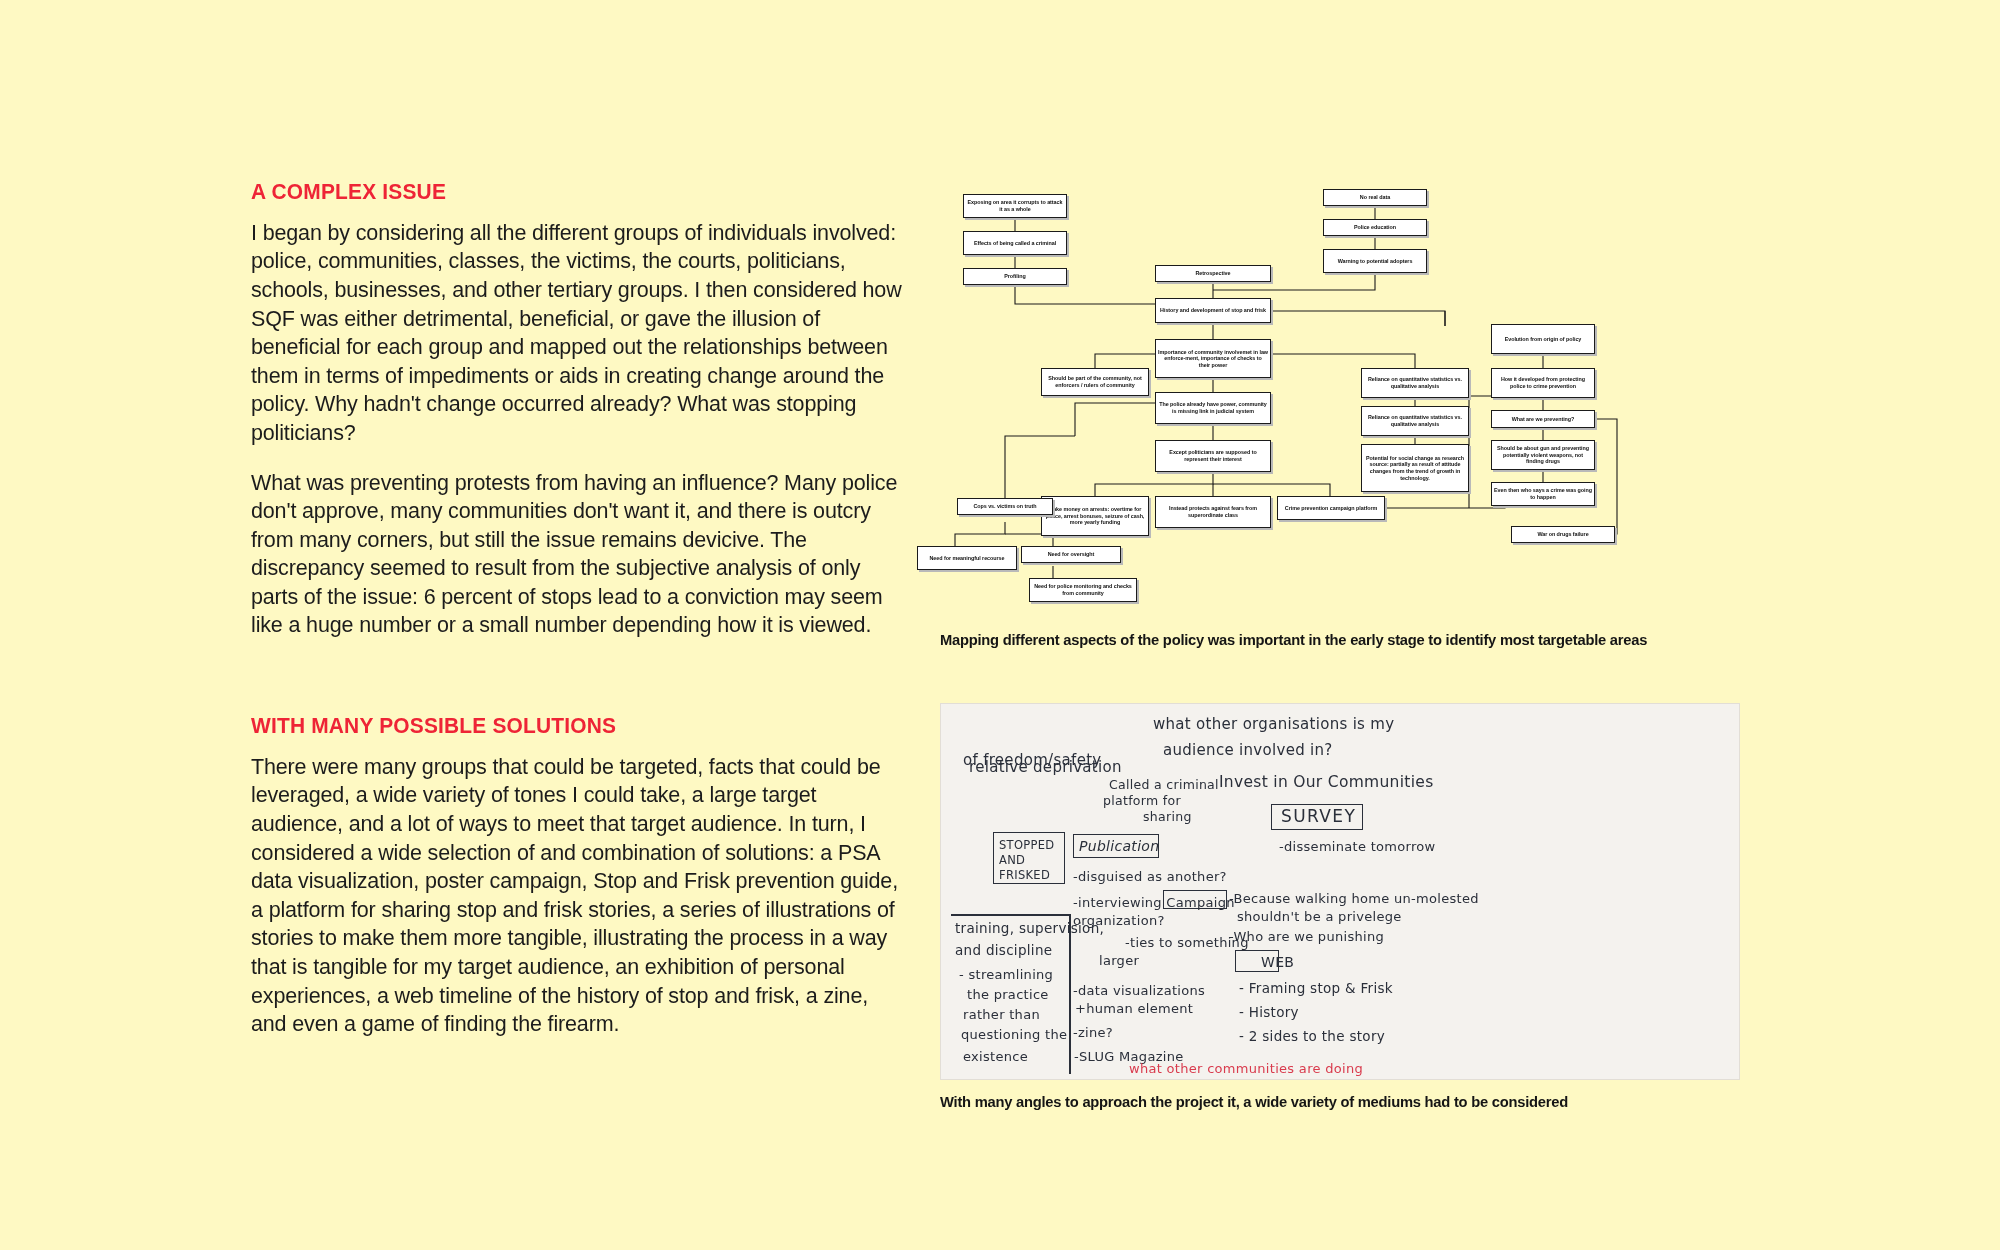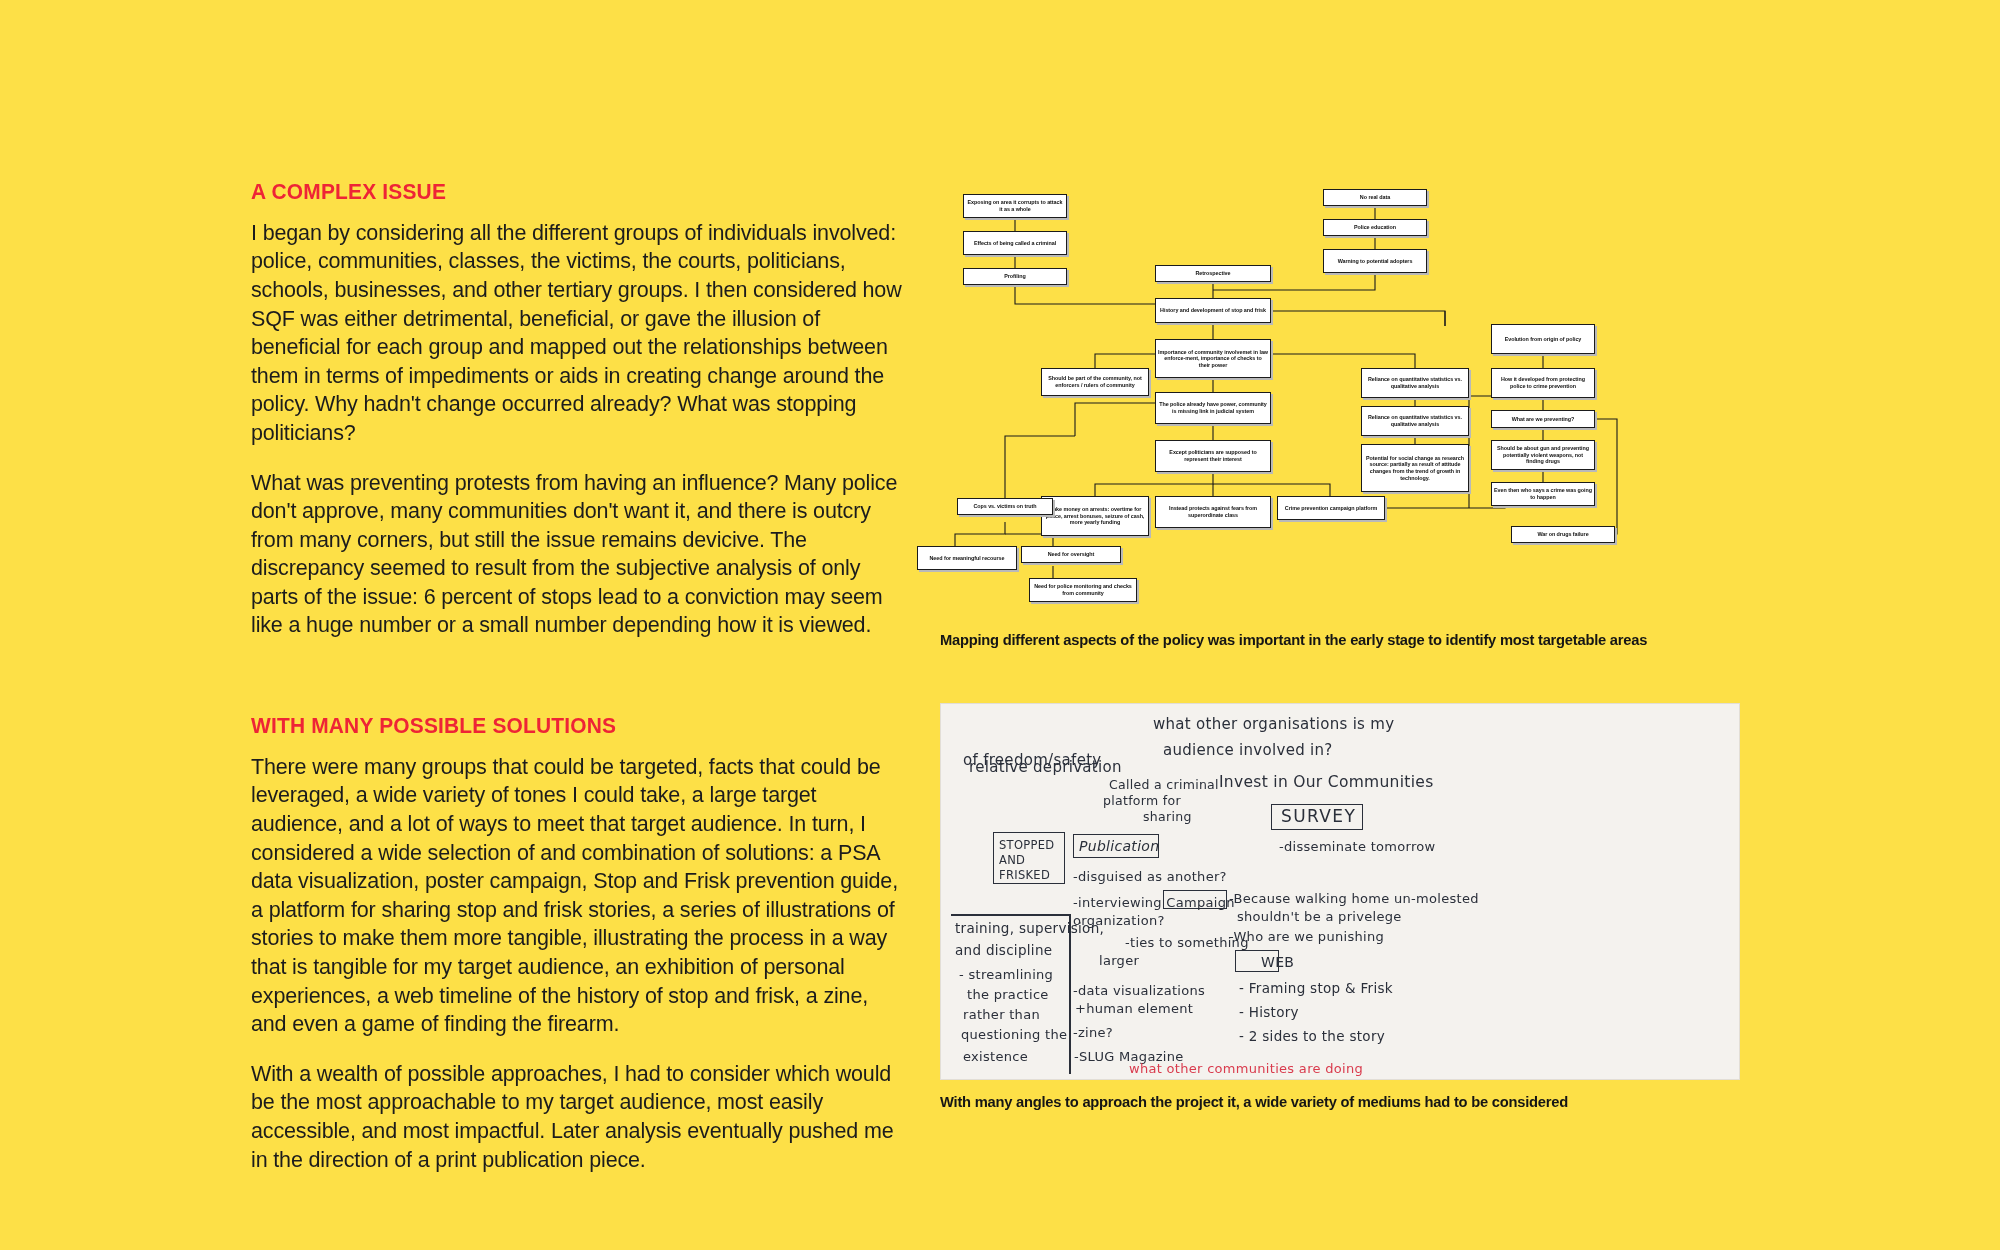--- a/index.html
+++ b/index.html
@@ -11,21 +11,21 @@
     width: 2000px;
     height: 1250px;
     font-family: "Liberation Sans", sans-serif;
     color: #1a1a1a;
     position: relative;
     overflow: hidden;
   }
   .page {
     position: absolute;
     inset: 0;
-    background: #fde047;
+    background: #fef9c3;
   }
 
   
   .text-col {
     position: absolute;
     left: 251px;
     top: 180px;
     width: 655px;
   }
   .section + .section { margin-top: 60px; }
@@ -147,21 +147,20 @@
 
     <div class="section">
       <h2 class="sec-heading">A COMPLEX ISSUE</h2>
       <p class="body-par">I began by considering all the different groups of individuals involved: police, communities, classes, the victims, the courts, politicians, schools, businesses, and other tertiary groups. I then considered how SQF was either detrimental, beneficial, or gave the illusion of beneficial for each group and mapped out the relationships between them in terms of impediments or aids in creating change around the policy. Why hadn't change occurred already? What was stopping politicians?</p>
       <p class="body-par">What was preventing protests from having an influence? Many police don't approve, many communities don't want it, and there is outcry from many corners, but still the issue remains devicive. The discrepancy seemed to result from the subjective analysis of only parts of the issue: 6 percent of stops lead to a conviction may seem like a huge number or a small number depending how it is viewed.</p>
     </div>
 
     <div class="section" id="section-solutions">
       <h2 class="sec-heading">WITH MANY POSSIBLE SOLUTIONS</h2>
       <p class="body-par">There were many groups that could be targeted, facts that could be leveraged, a wide variety of tones I could take, a large target audience, and a lot of ways to meet that target audience. In turn, I considered a wide selection of and combination of solutions: a PSA data visualization, poster campaign, Stop and Frisk prevention guide, a platform for sharing stop and frisk stories, a series of illustrations of stories to make them more tangible, illustrating the process in a way that is tangible for my target audience, an exhibition of personal experiences, a web timeline of the history of stop and frisk, a zine, and even a game of finding the firearm.</p>
-      <p class="body-par">With a wealth of possible approaches, I had to consider which would be the most approachable to my target audience, most easily accessible, and most impactful. Later analysis eventually pushed me in the direction of a print publication piece.</p>
     </div>
 
   </div>
 
   <div class="fig-col">
 
     <div class="figure">
       <div class="flow-wrap">
 
         <svg class="flow-svg" width="720" height="440" viewBox="0 0 720 440">

